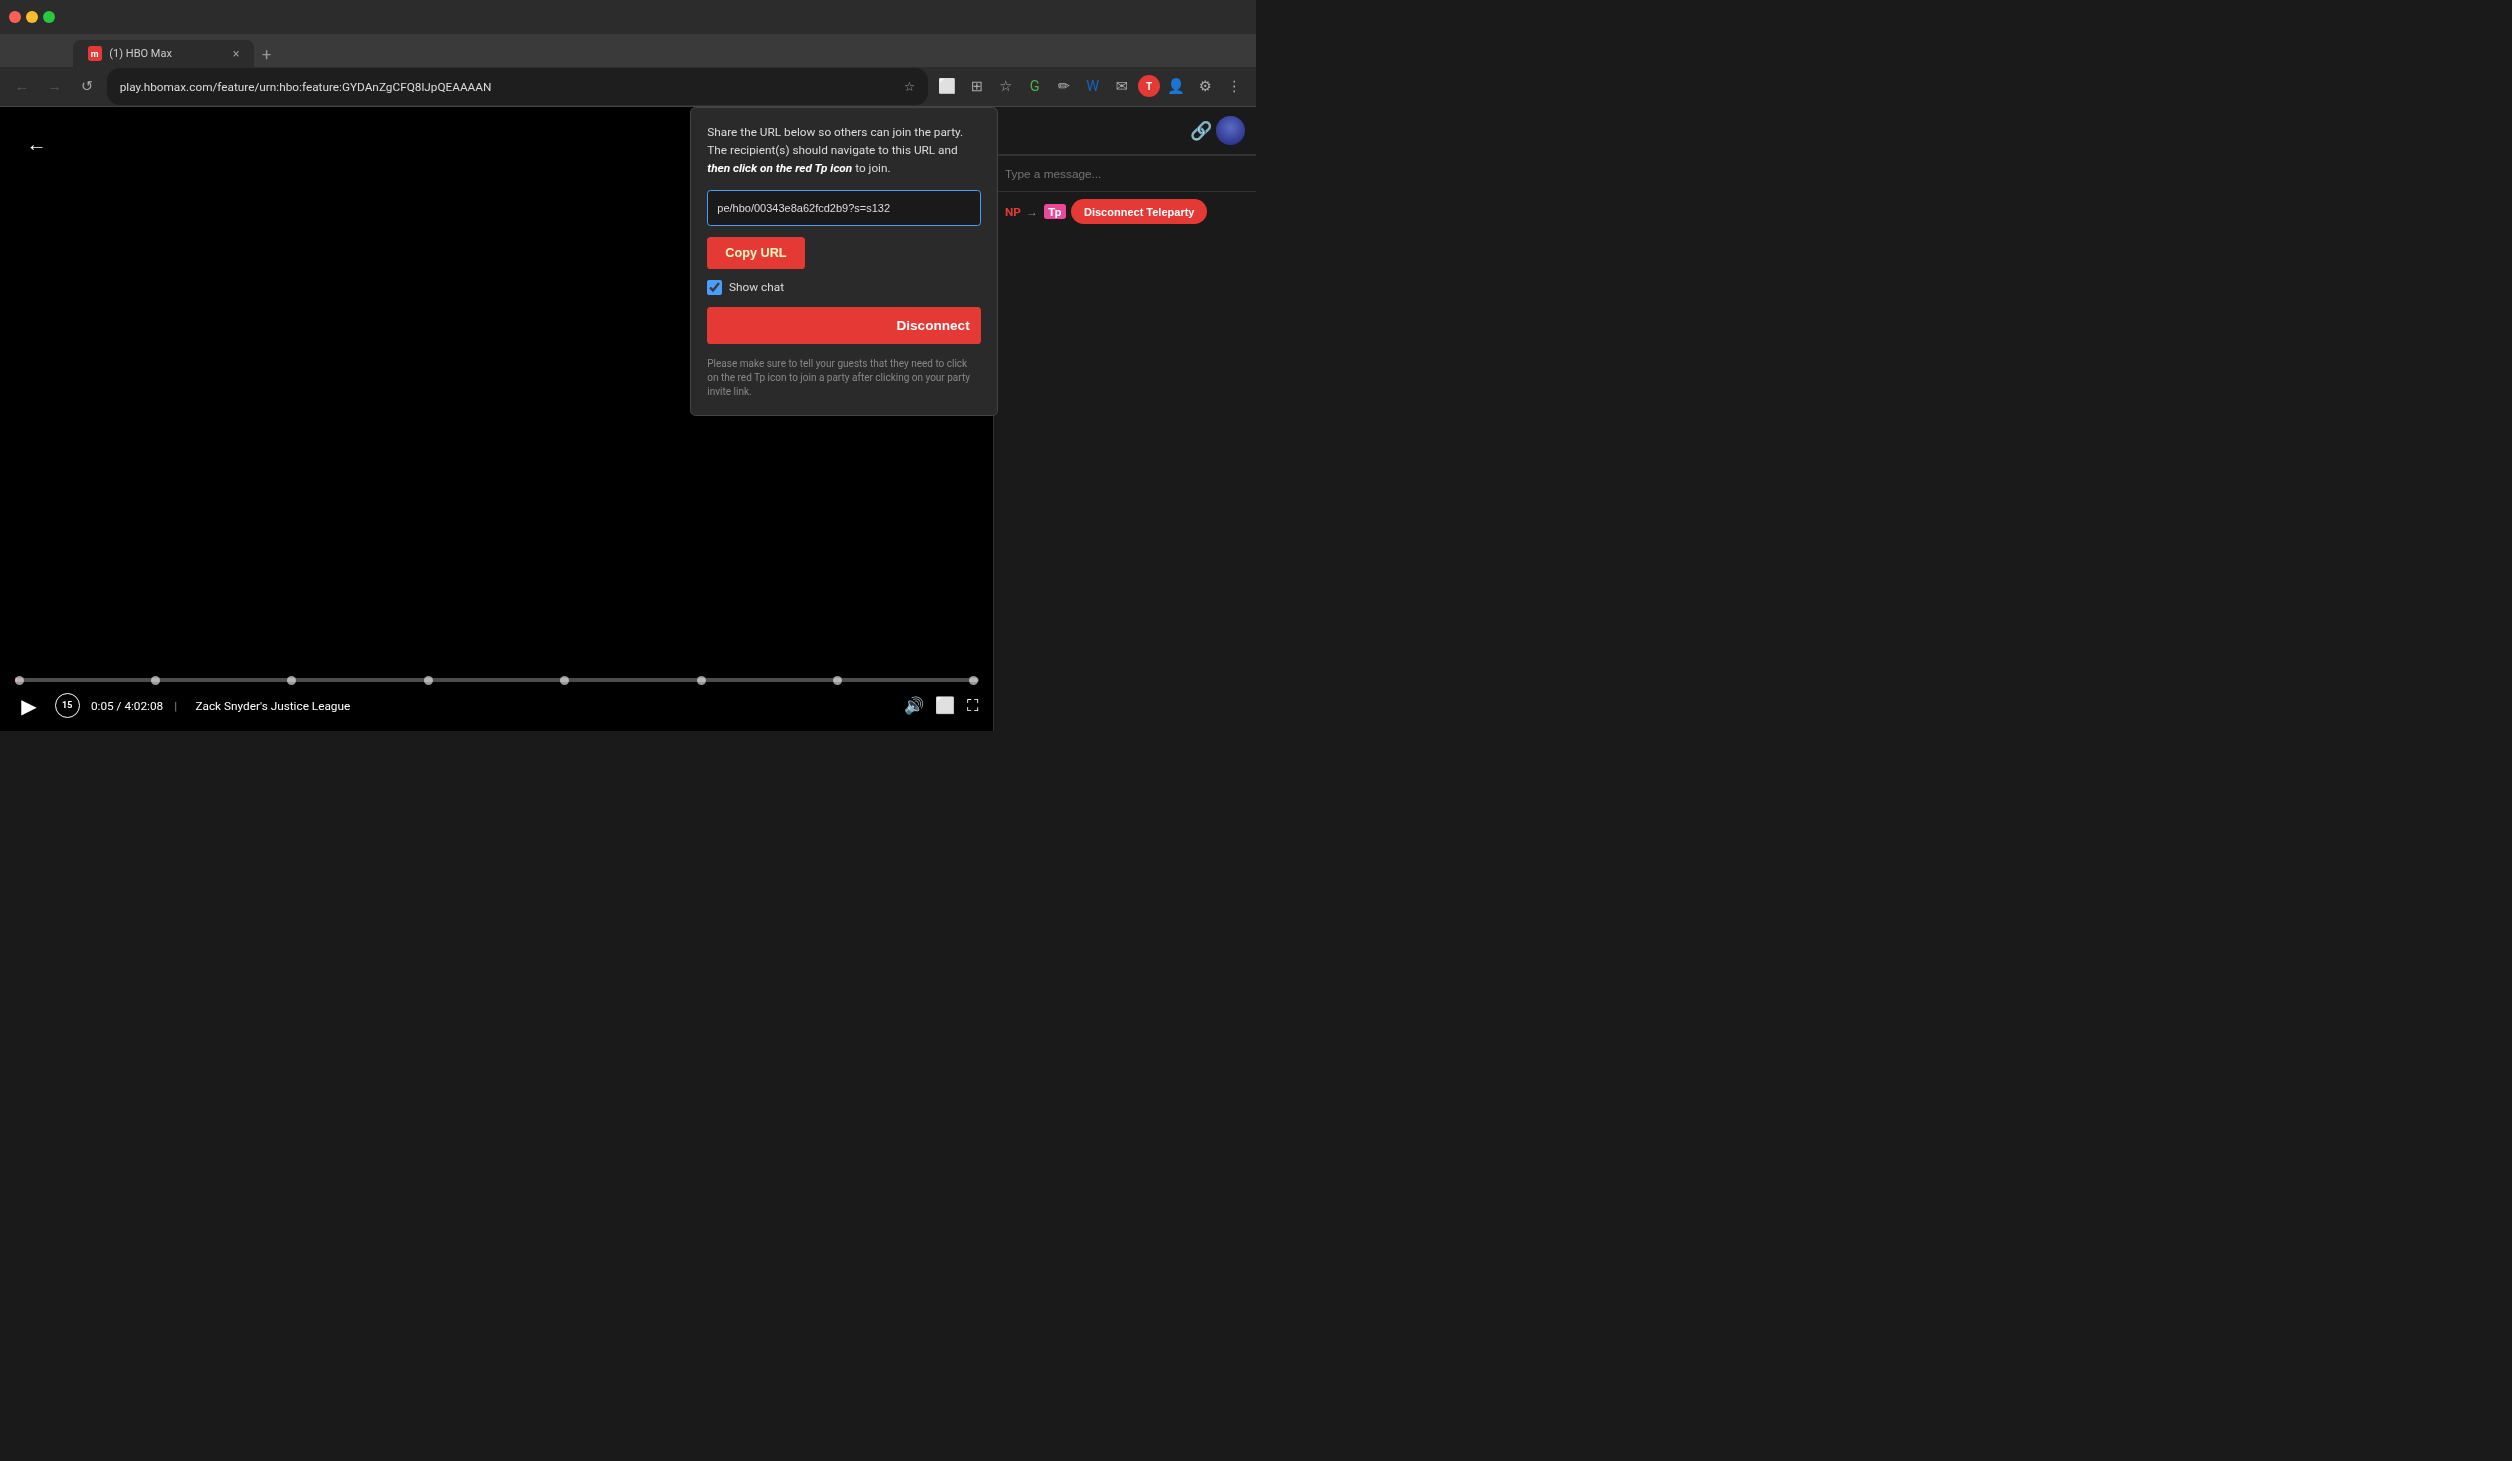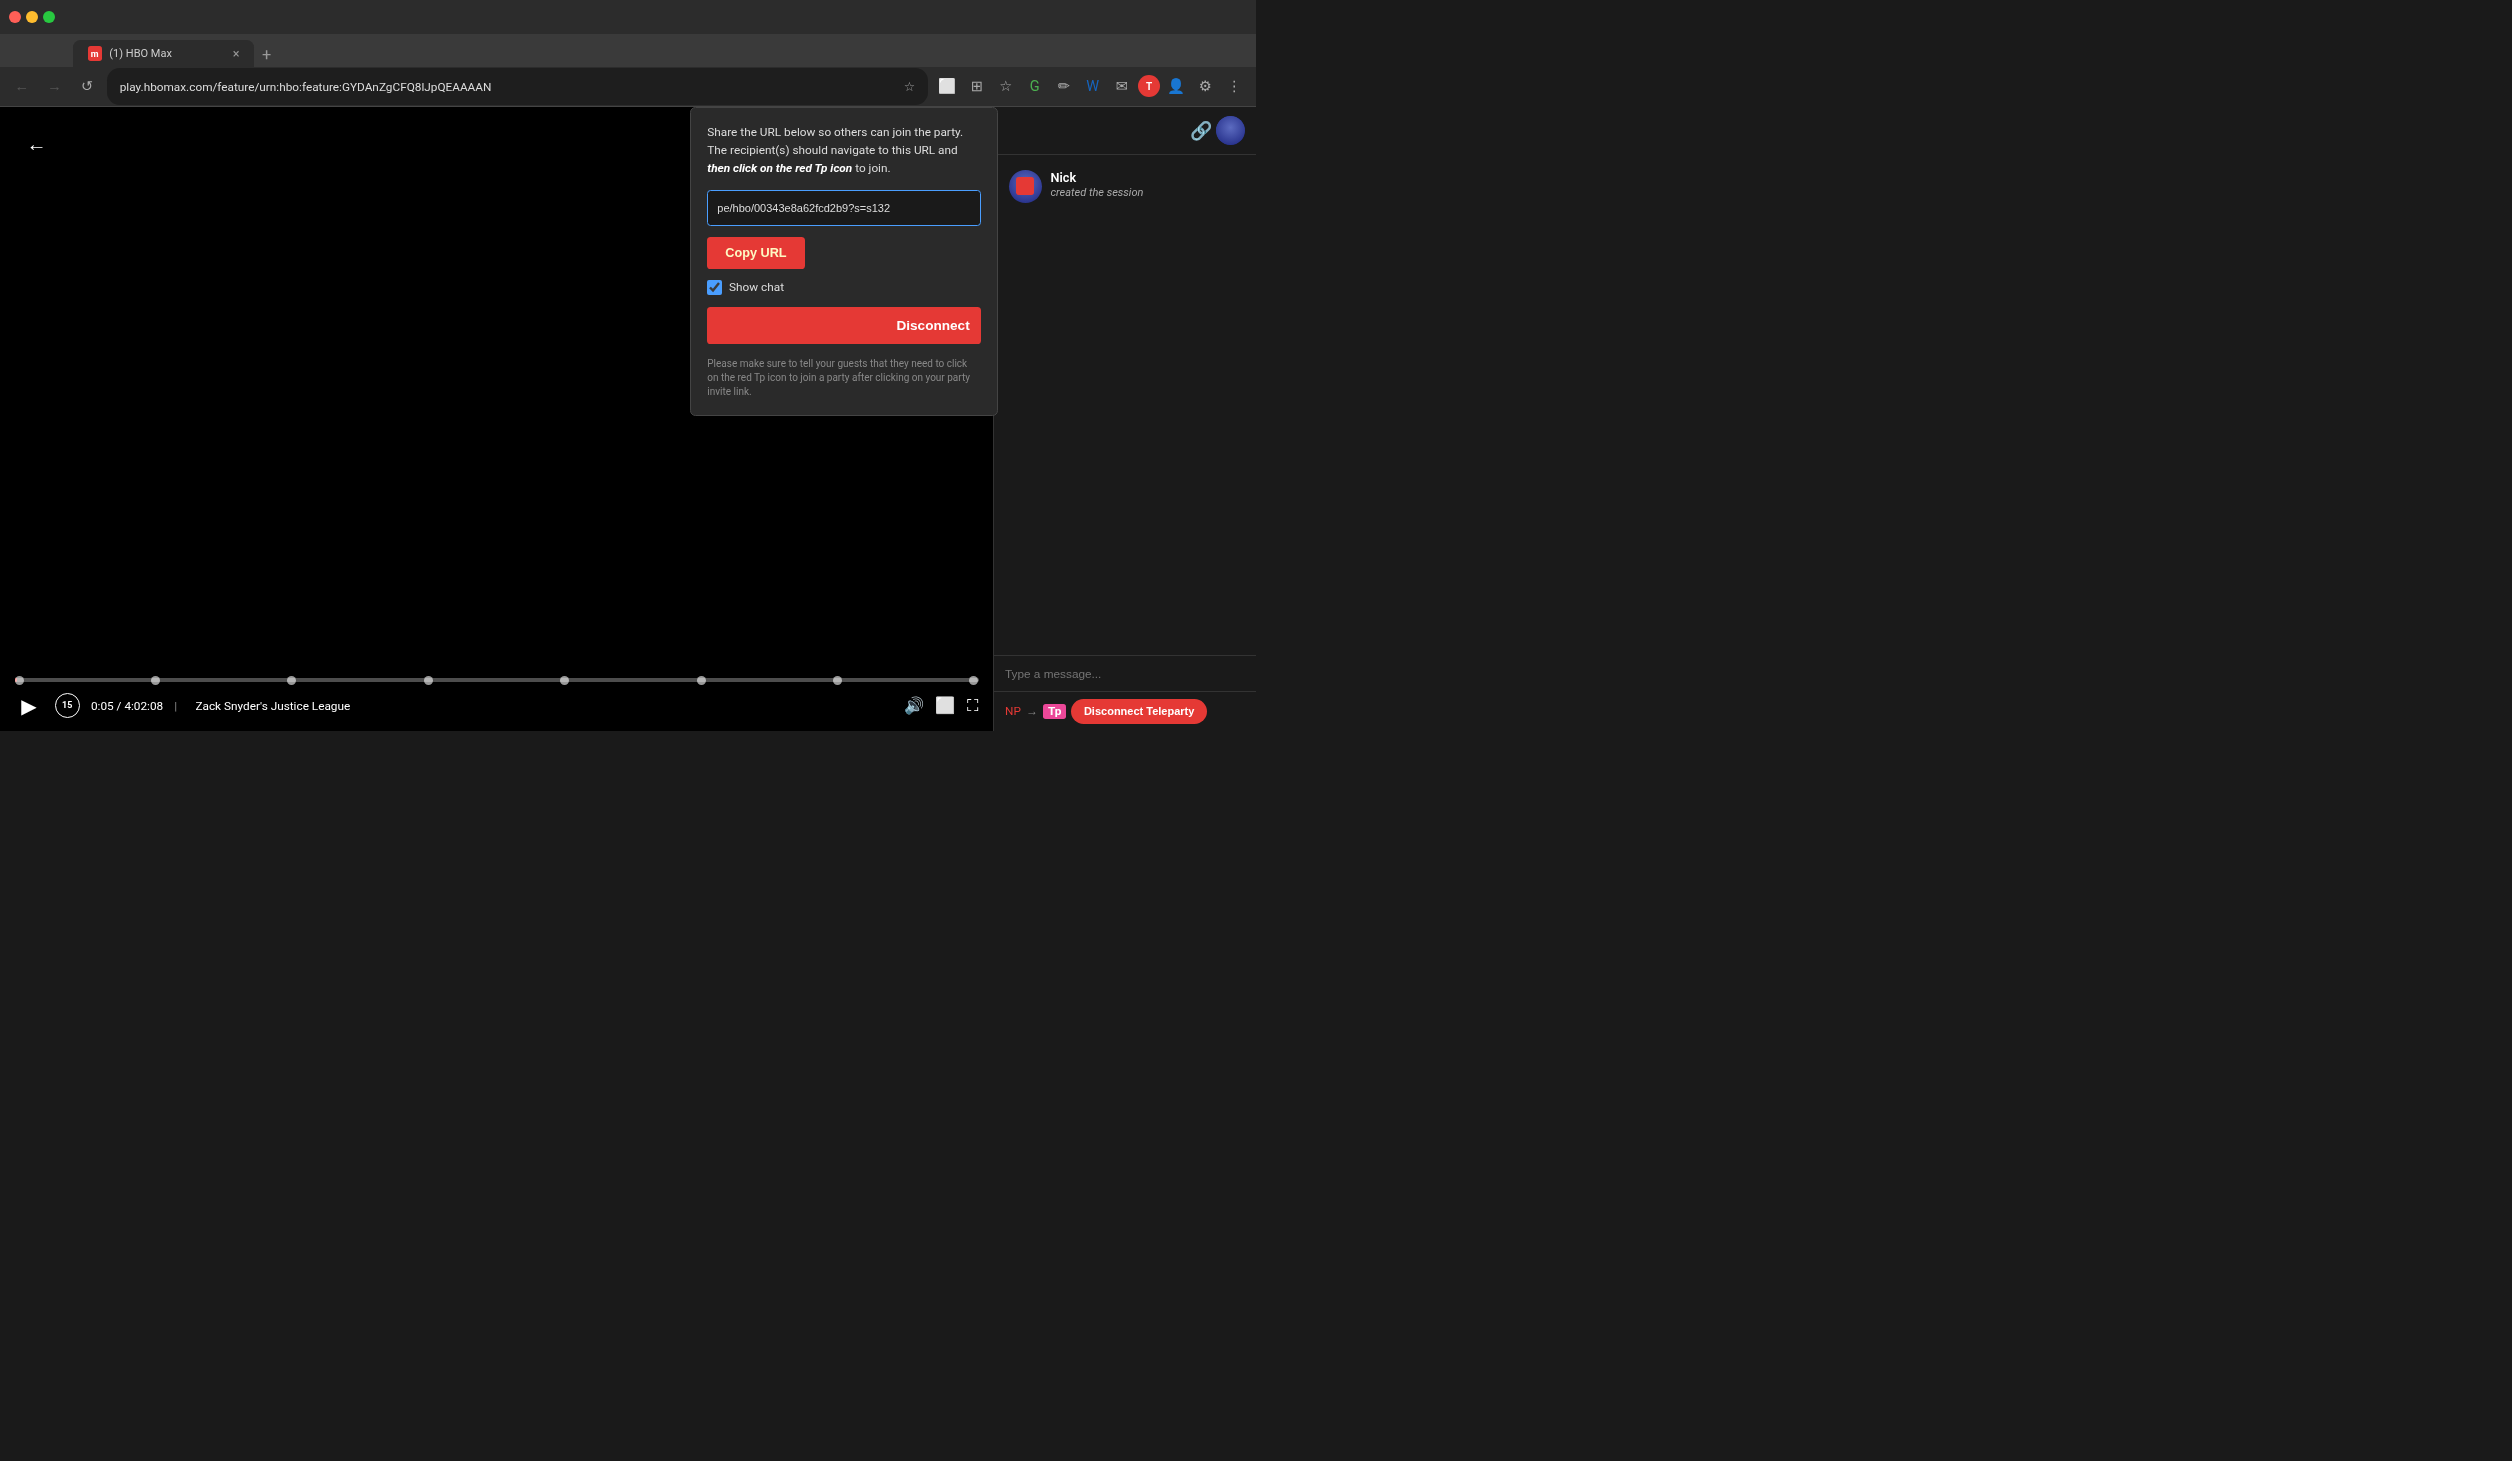--- a/index.html
+++ b/index.html
@@ -450,21 +450,21 @@
     .chat-footer {
       padding: 7.3px 11px;
       display: flex;
       align-items: center;
       gap: 5.4px;
       border-top: 0.9px solid #333;
     }
     .np-badge {
       color: #e53935;
       font-size: 11.8px;
-      font-weight: normal;
+      font-weight: bold;
     }
     .arrow-text {
       color: #888;
       font-size: 11.8px;
     }
     .tp-badge {
       color: white;
       font-size: 11.8px;
       font-weight: bold;
       background: #ec4899;
@@ -598,31 +598,20 @@
       </div>
       <div class="show-chat-row">
         <input type="checkbox" class="show-chat-checkbox" checked="" style="">
         <label class="show-chat-label">Show chat</label>
       </div>
       <button class="disconnect-btn">Disconnect</button>
       <p class="popup-footer-text">Please make sure to tell your guests that they need to click on the red Tp icon to join a party after clicking on your party invite link.</p>
     </div>
 
     <div class="chat-area">
-      <div class="chat-messages">
-        <div class="chat-message">
-          <div class="msg-avatar">
-            <div class="msg-avatar-shield"></div>
-          </div>
-          <div class="msg-content">
-            <span class="msg-name">Nick</span>
-            <span class="msg-text">created the session</span>
-          </div>
-        </div>
-      </div>
       <div class="chat-input-row">
         <input type="text" class="chat-input" placeholder="Type a message..." style="">
       </div>
       <div class="chat-footer">
         <span class="np-badge">NP</span>
         <span class="arrow-text">→</span>
         <span class="tp-badge">Tp</span>
         <button class="intro-btn">Disconnect Teleparty</button>
       </div>
     </div>

